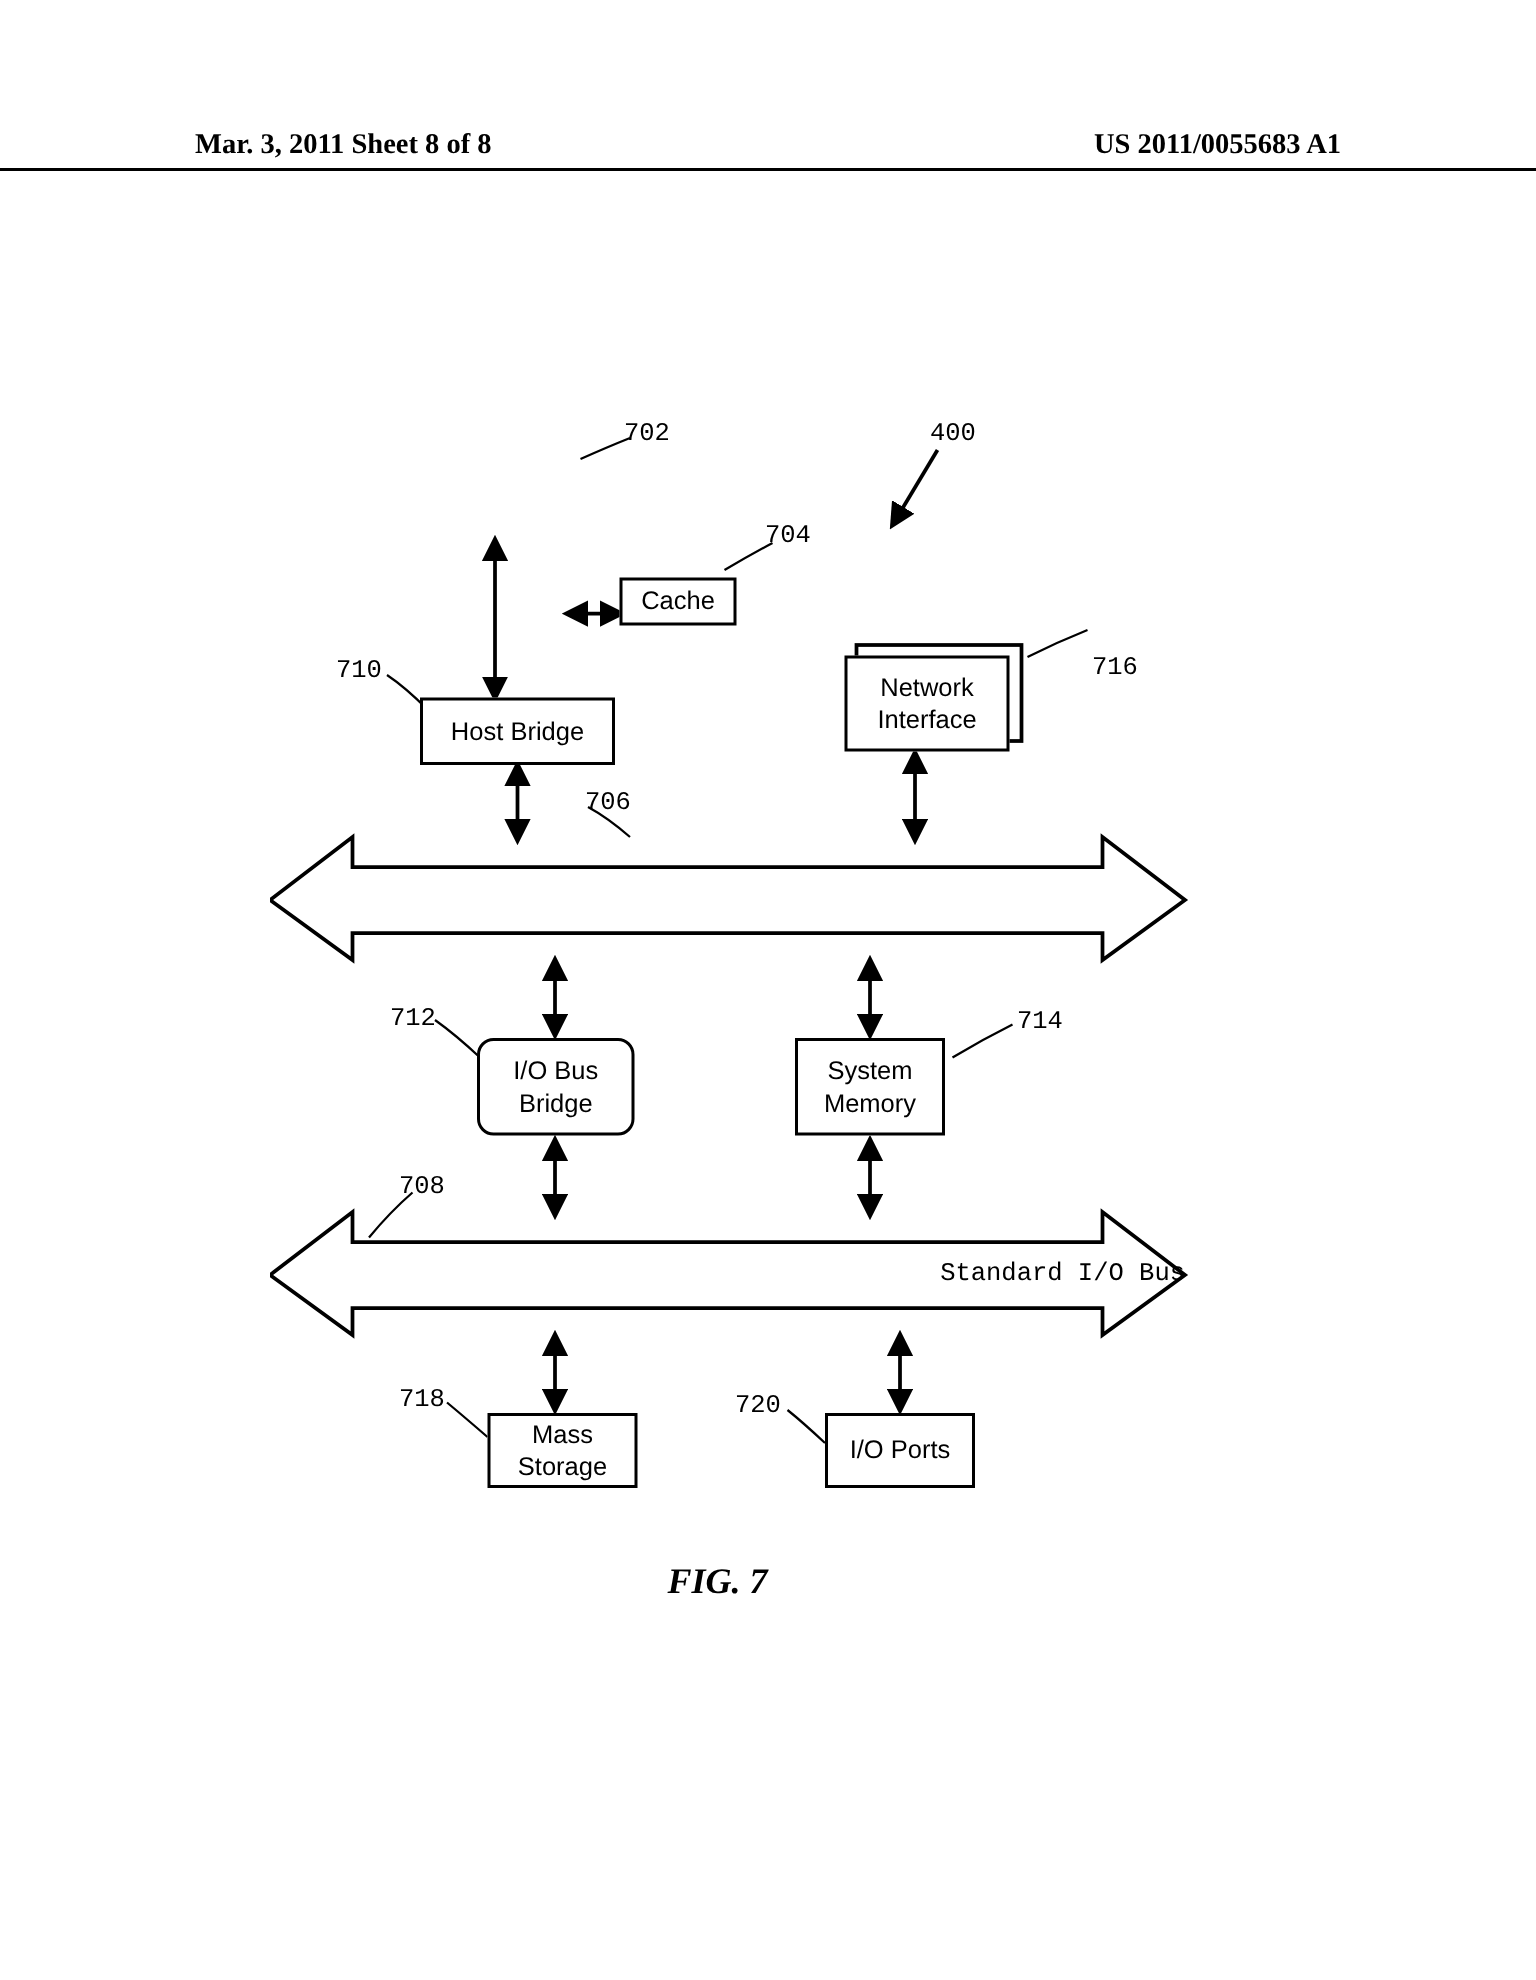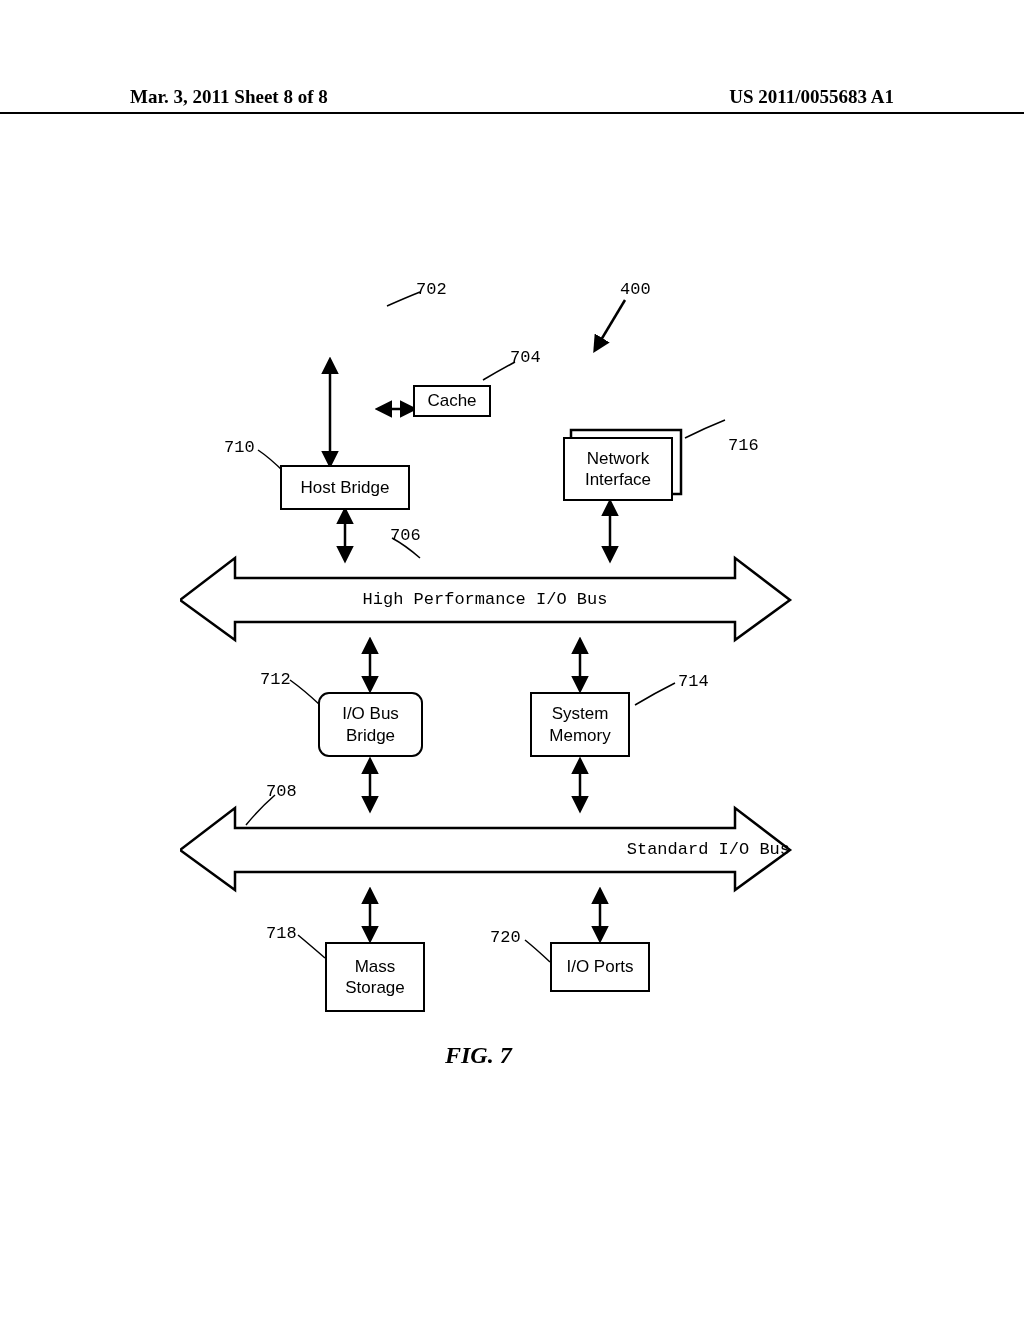--- a/index.html
+++ b/index.html
@@ -139,31 +139,30 @@
   </svg>
 
 
   <div class="box" style="left:233px; top:105px; width:78px; height:32px;">Cache</div>
 
   <div class="box" style="left:100px; top:185px; width:130px; height:45px;">Host Bridge</div>
 
   <div class="box" style="left:383px; top:157px; width:110px; height:64px; white-space:pre-line;">Network
 Interface</div>
 
-  <div class="label" style="left:0; top:310px; width:610px; text-align:center;">High Performance I/O Bus</div>
 
   <div class="box" style="left:138px; top:412px; width:105px; height:65px; white-space:pre-line;border-radius:11px;">I/O Bus
 Bridge</div>
 
   <div class="box" style="left:350px; top:412px; width:100px; height:65px; white-space:pre-line;">System
 Memory</div>
 
   <div class="label" style="left:0; top:560px; width:610px; text-align:right;">Standard I/O Bus</div>
 
-  <div class="box" style="left:145px; top:662px; width:100px; height:70px; white-space:pre-line;">Mass
+  <div class="box" style="left:145px; top:662px; width:100px; height:50px; white-space:pre-line;">Mass
 Storage</div>
 
   <div class="box" style="left:370px; top:662px; width:100px; height:50px;">I/O Ports</div>
 
   <div class="label" style="left:236px; top:0px;">702</div>
   <div class="label" style="left:330px; top:68px;">704</div>
   <div class="label" style="left:440px; top:0px;">400</div>
   <div class="label" style="left:44px;  top:158px;">710</div>
   <div class="label" style="left:548px; top:128px;margin-top:28px;">716</div>
   <div class="label" style="left:210px; top:246px;">706</div>

